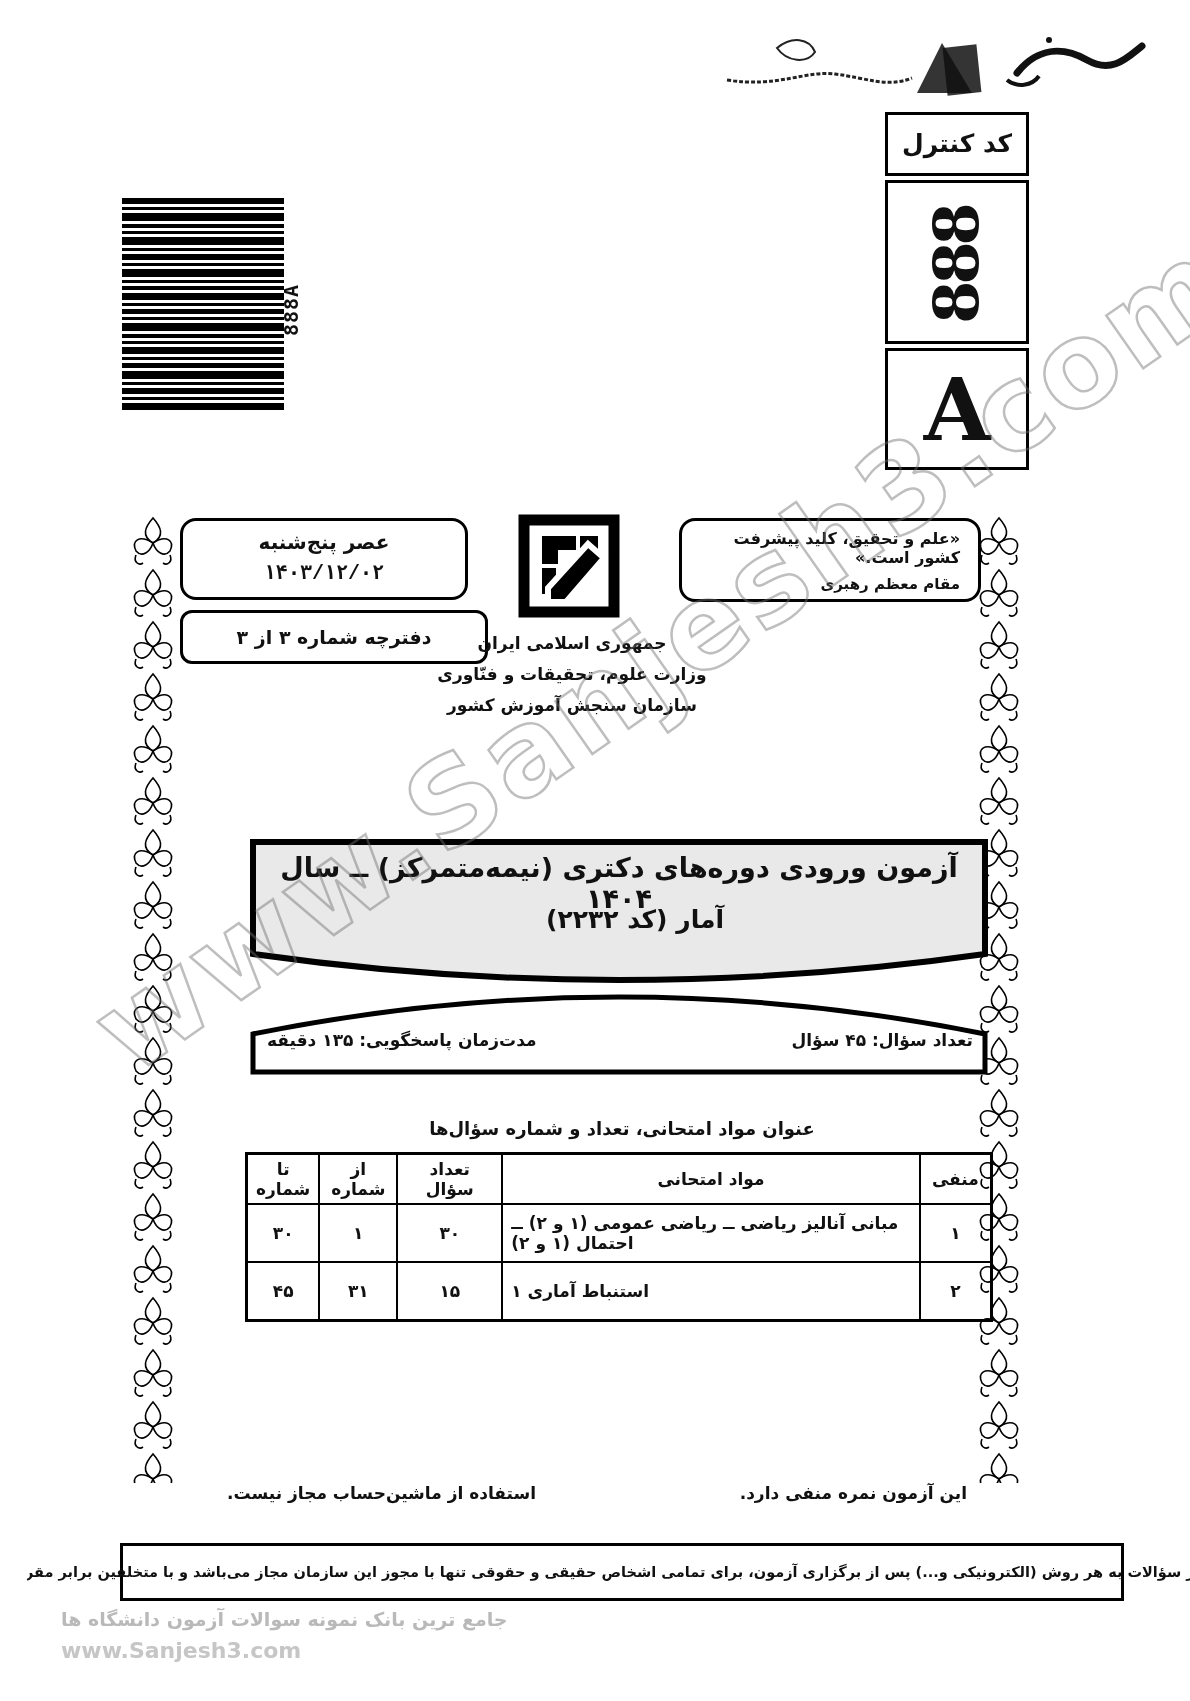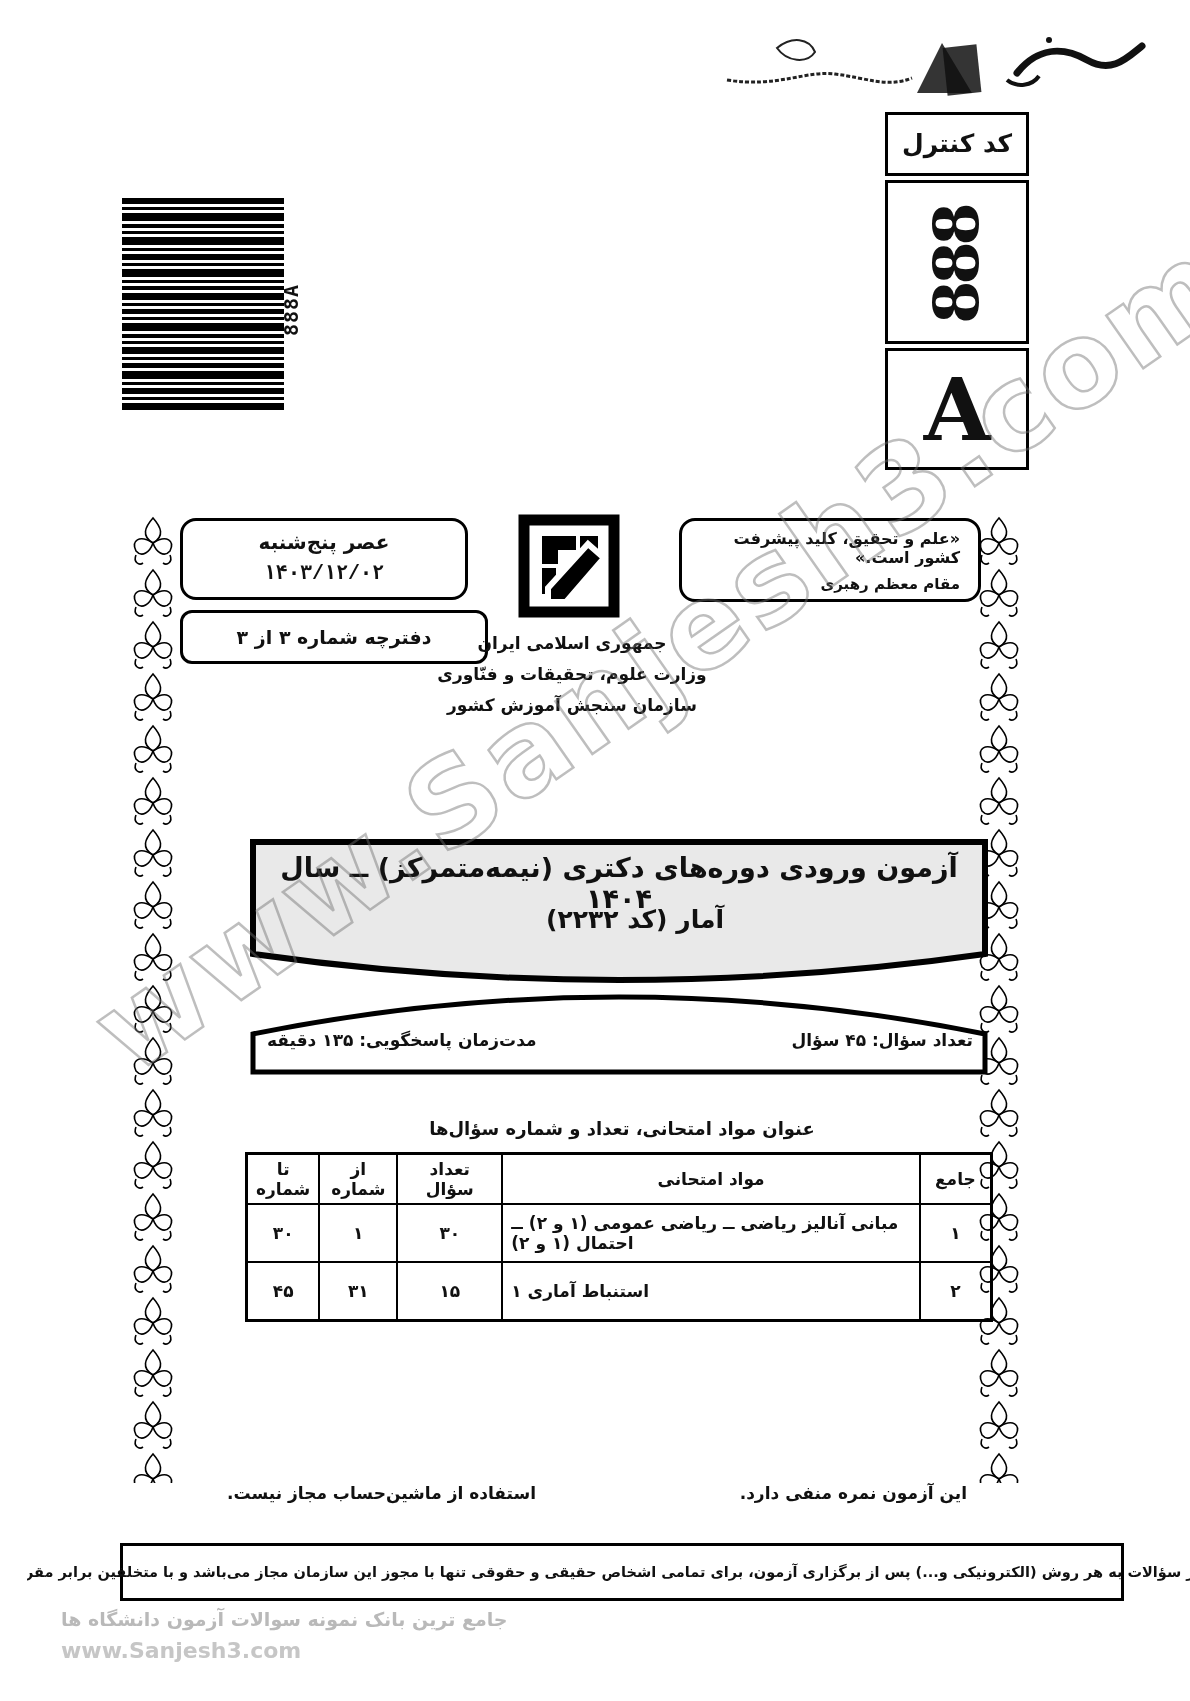--- a/index.html
+++ b/index.html
@@ -221,21 +221,21 @@
   <table id="subject-table" class="abs">
     <colgroup>
       <col class="col-no">
         <col class="col-subject">
         <col class="col-count">
         <col class="col-from">
         <col class="col-to">
     </colgroup>
     <tbody>
         <tr>
-      <th>جامع</th>
+      <th>منفی</th>
       <th>مواد امتحانی</th>
       <th>تعداد سؤال</th>
       <th>از شماره</th>
       <th>تا شماره</th>
     </tr>
     <tr>
       <td>۱</td>
       <td class="subject rtl">مبانی آنالیز ریاضی ــ ریاضی عمومی (۱ و ۲) ــ احتمال (۱ و ۲)</td>
       <td>۳۰</td>
       <td>۱</td>

